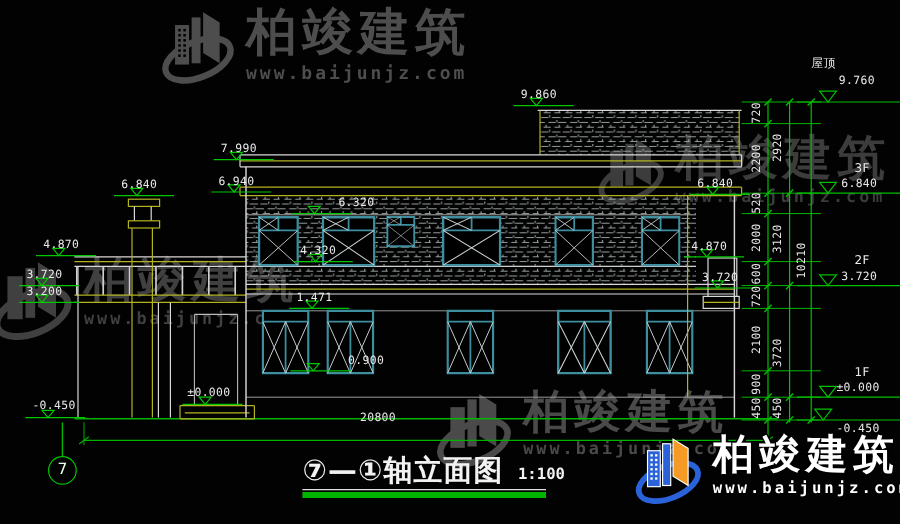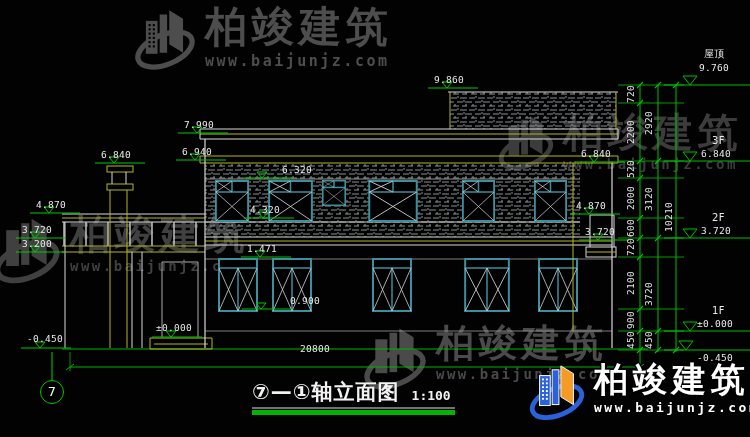--- a/index.html
+++ b/index.html
@@ -24,21 +24,21 @@
   .wm-brand{font-weight:bold;line-height:1.02;letter-spacing:5px;white-space:nowrap;}
   .wm-url{font-weight:bold;letter-spacing:2.5px;white-space:nowrap;margin-top:3px;
           font-family:"DejaVu Sans Mono","Liberation Mono",monospace;}
   .wm-color{z-index:4;}
   .wm-color .wm-brand{
     color:#fff;text-shadow:2px 2px 0 #000,-1px -1px 0 #000,1px -1px 0 #000,-1px 1px 0 #000;
   }
   .wm-color .wm-url{color:#fff;text-shadow:1px 1px 0 #000;}
   
   .titleblock{position:absolute;left:252px;top:379px;display:flex;align-items:flex-end;gap:12px;z-index:3;color:#f2f2f2;}
-  .title-main{font-size:21px;font-weight:bold;letter-spacing:1px;line-height:26px;}
+  .title-main{font-size:24px;font-weight:bold;letter-spacing:1px;line-height:26px;}
   .title-scale{font-size:13px;font-weight:bold;padding-bottom:2px;
                font-family:"DejaVu Sans Mono","Liberation Mono",monospace;}
   .axis-bubble{
     position:absolute;left:40px;top:380px;width:22px;height:22px;border:1.5px solid #00c400;
     border-radius:50%;color:#eaffea;font-size:13px;line-height:22px;text-align:center;z-index:3;
   }
 </style>
 </head>
 <body>
 
@@ -333,21 +333,21 @@
   <div class="lbl" style="left:22px;top:225px;">3.720</div>
   <div class="lbl" style="left:22px;top:239px;">3.200</div>
   <div class="lbl" style="left:247px;top:244px;">1.471</div>
   <div class="lbl" style="left:248px;top:296px;padding-left:42px;">0.900</div>
   <div class="lbl" style="left:156px;top:323px;">±0.000</div>
   <div class="lbl" style="left:27px;top:334px;">-0.450</div>
   <div class="lbl" style="left:581px;top:149px;">6.840</div>
   <div class="lbl" style="left:576px;top:201px;">4.870</div>
   <div class="lbl" style="left:585px;top:227px;">3.720</div>
 
-  <div class="lbl cjk" style="left:704px;top:49px;">屋顶</div>
+  <div class="lbl cjk" style="left:676px;top:49px;">屋顶</div>
   <div class="lbl" style="left:699px;top:63px;">9.760</div>
   <div class="lbl cjk" style="left:712px;top:136px;">3F</div>
   <div class="lbl" style="left:701px;top:149px;">6.840</div>
   <div class="lbl cjk" style="left:712px;top:213px;">2F</div>
   <div class="lbl" style="left:701px;top:226px;">3.720</div>
   <div class="lbl cjk" style="left:712px;top:306px;">1F</div>
   <div class="lbl" style="left:697px;top:319px;">±0.000</div>
   <div class="lbl" style="left:697px;top:353px;">-0.450</div>
 
   <div class="lbl rot" style="left:631px;top:94px;">720</div>

